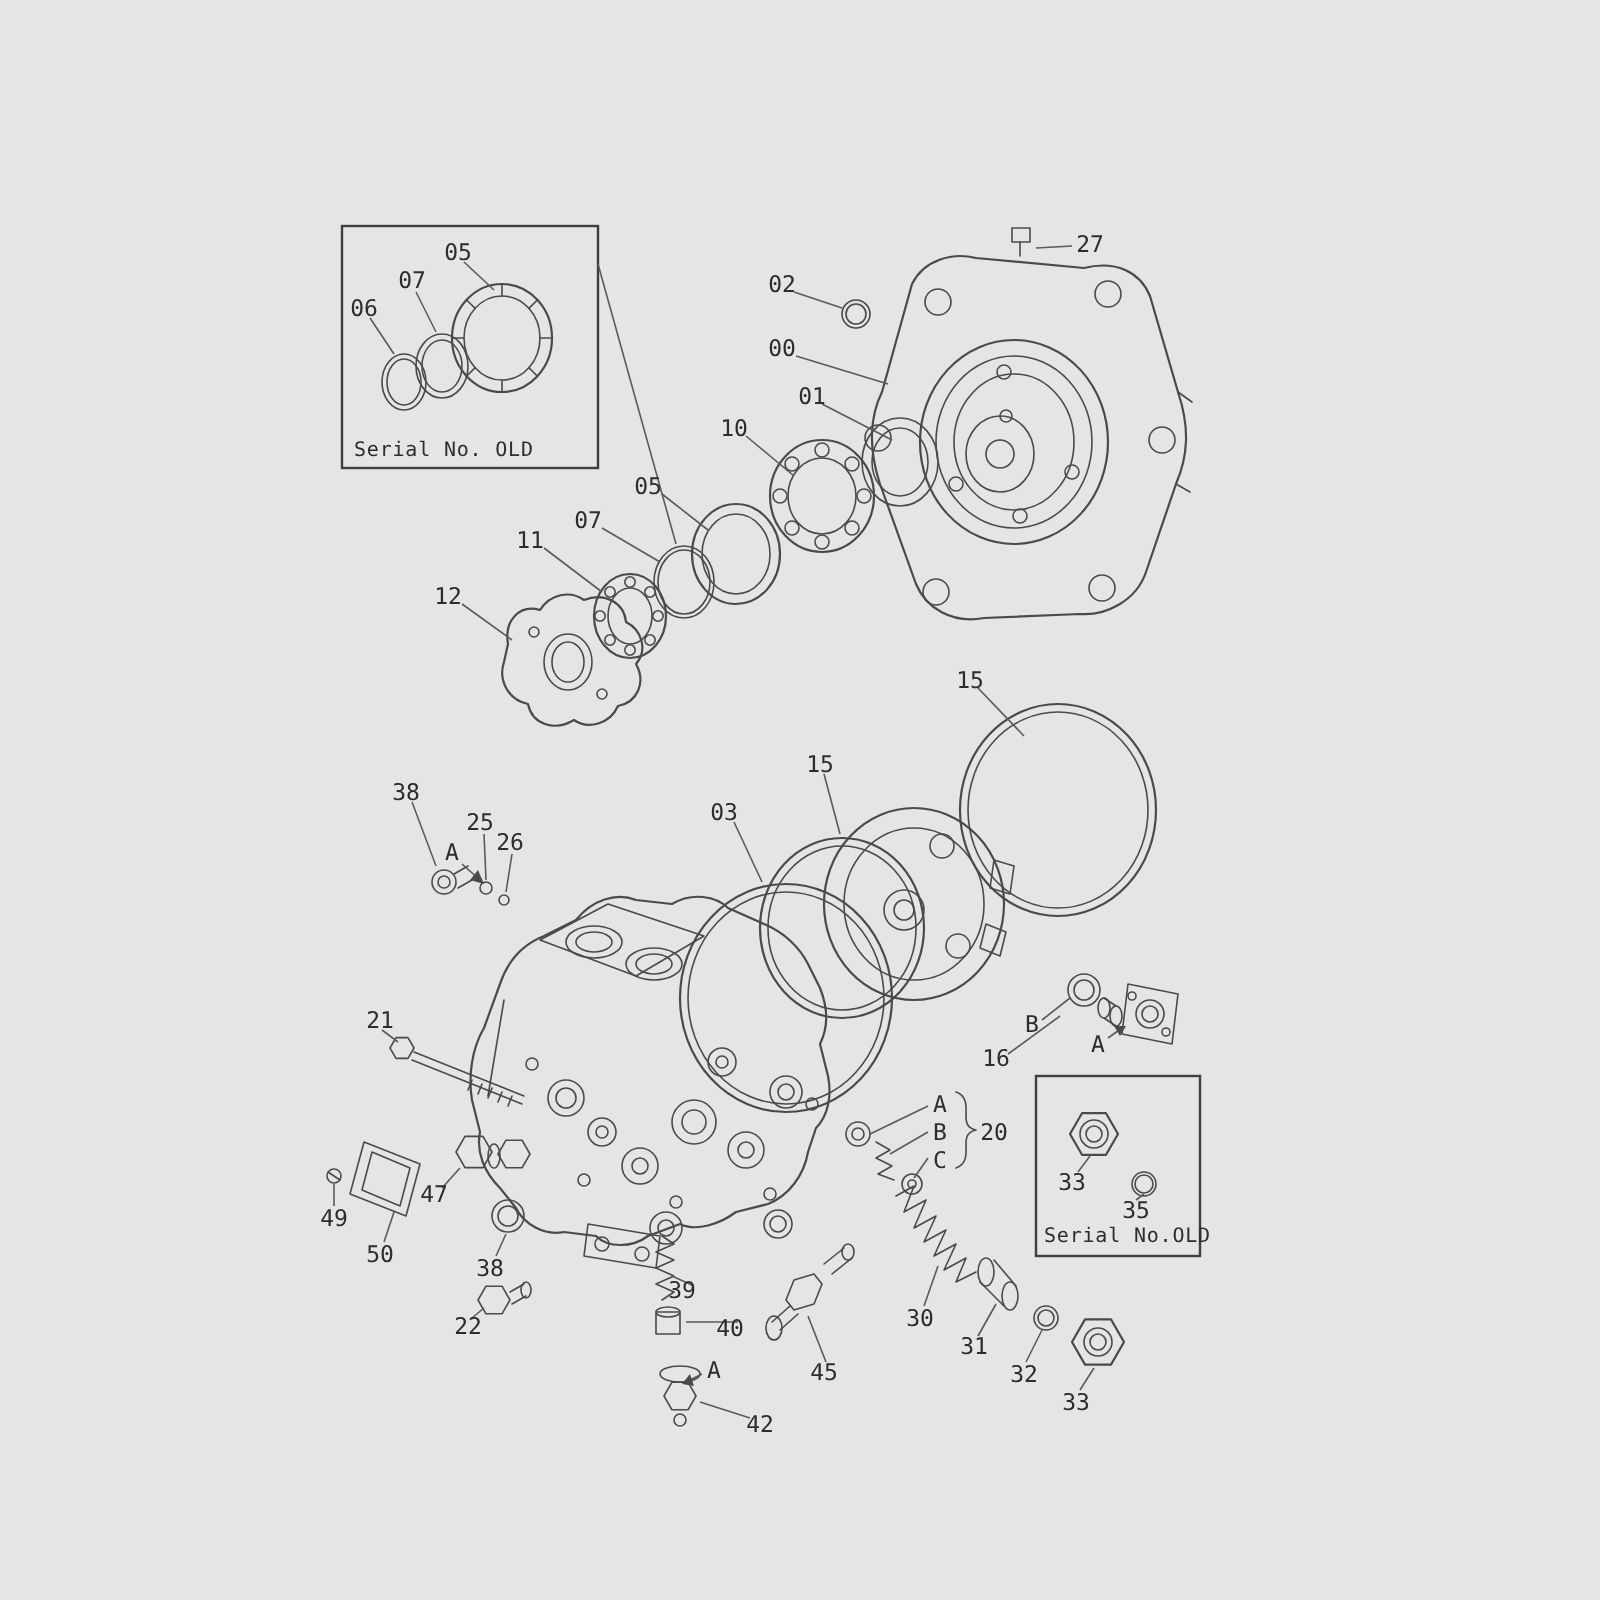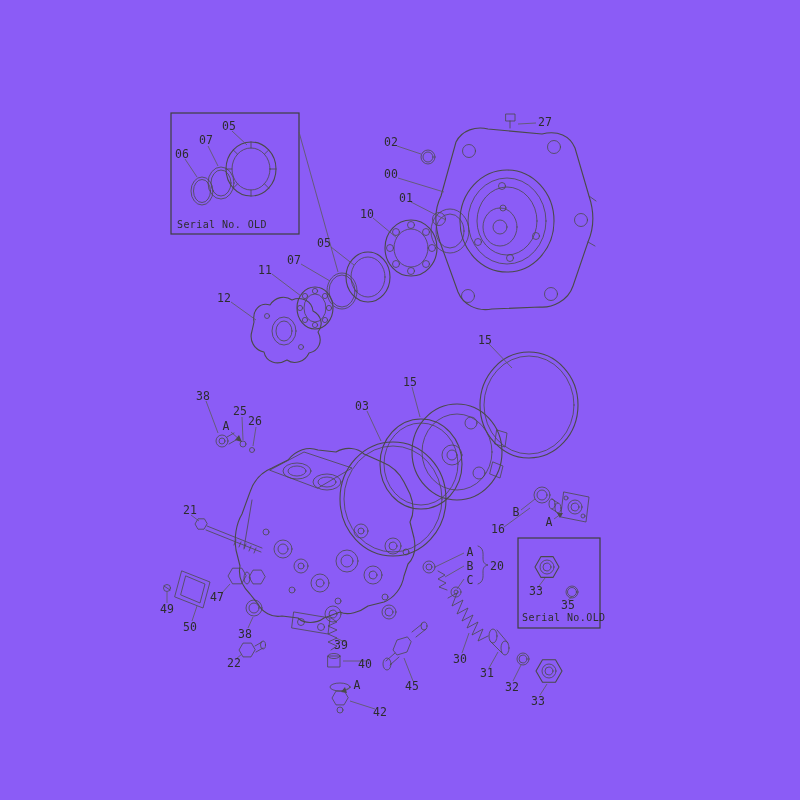--- a/index.html
+++ b/index.html
@@ -1,16 +1,16 @@
 <!DOCTYPE html>
 <html><head>
 <meta charset="utf-8">
 <style>
   html,body{margin:0;padding:0;background:#ffffff;}
-  #stage{position:relative;width:800px;height:800px;background:#8b5cf6;overflow:hidden;}
+  #stage{position:relative;width:800px;height:800px;background:#e5e5e5;overflow:hidden;}
   svg{position:absolute;left:0;top:0;}
   .ln{fill:none;stroke:#4a4a4a;stroke-width:1.1;stroke-linecap:round;stroke-linejoin:round;}
   .thin{stroke-width:0.8;}
   .lead{fill:none;stroke:#5a5a5a;stroke-width:0.8;}
   .box{fill:none;stroke:#3f3f3f;stroke-width:1.2;}
   text.lbl{font-family:"DejaVu Sans Mono","Liberation Mono",monospace;font-size:11.5px;fill:#2d2d2d;text-anchor:middle;}
   text.serial{font-family:"DejaVu Sans Mono","Liberation Mono",monospace;font-size:10px;fill:#2d2d2d;text-anchor:start;letter-spacing:.4px;}
   .arrowhead{fill:#4a4a4a;stroke:none;}
 </style>
 </head>

